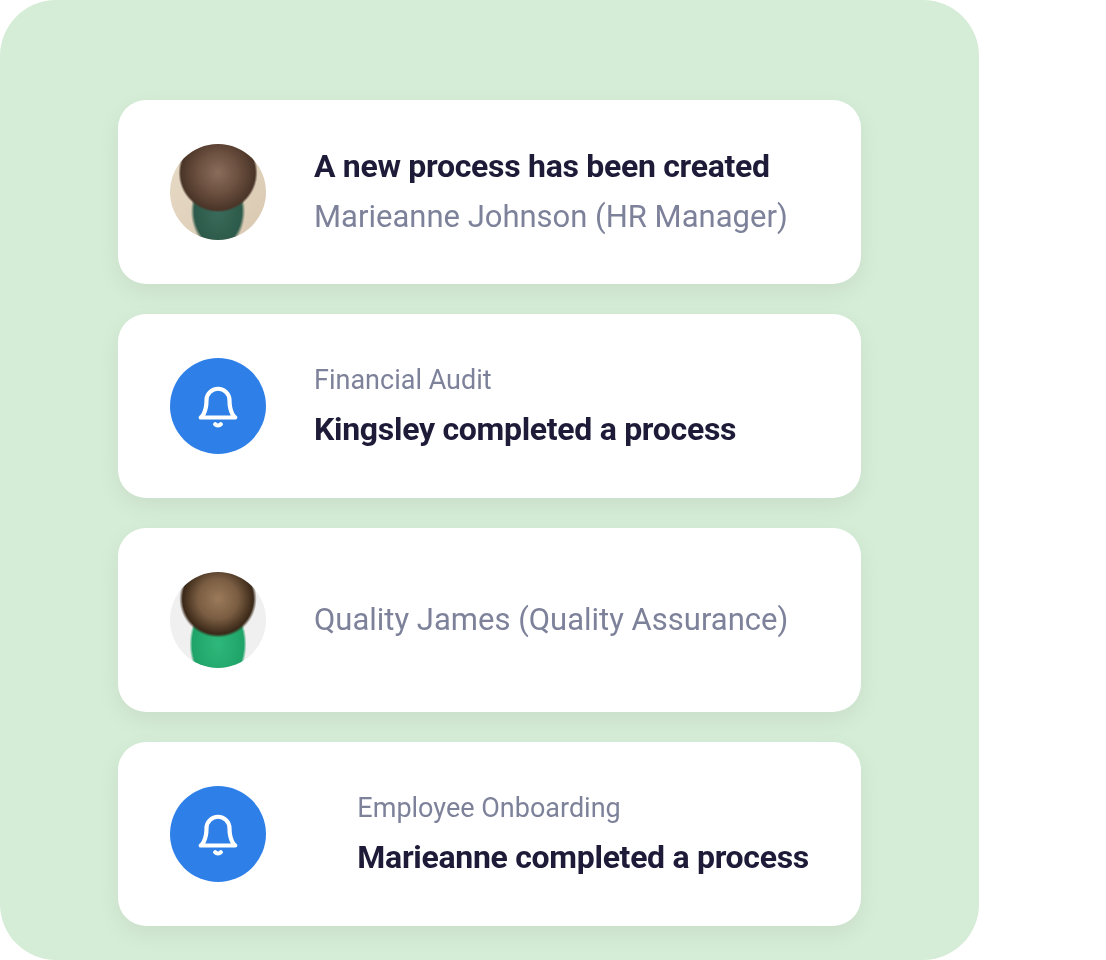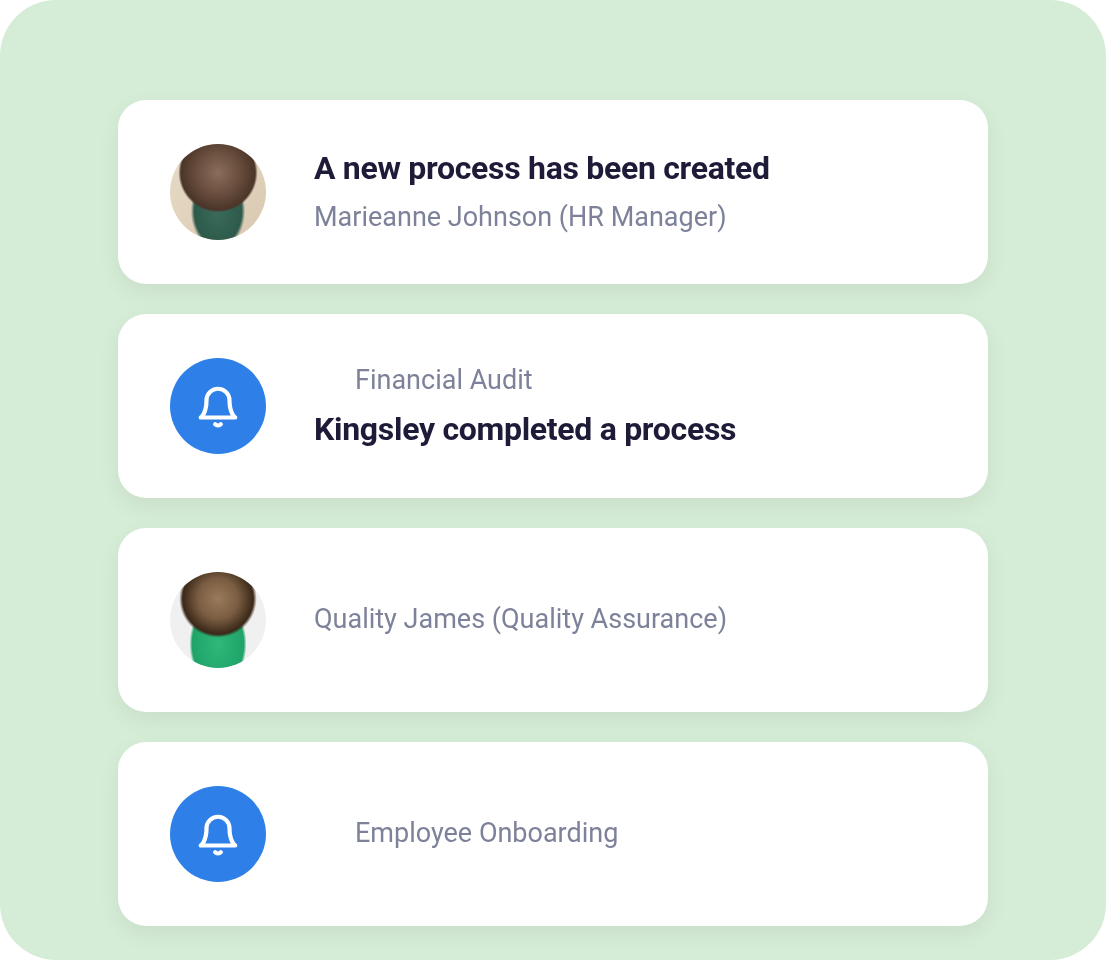--- a/index.html
+++ b/index.html
@@ -8,21 +8,21 @@
       padding: 0;
     }
     body {
       font-family: -apple-system, BlinkMacSystemFont, 'Segoe UI', Roboto, Helvetica, Arial, sans-serif;
       background: #fff;
       width: 1106px;
       height: 960px;
       overflow: hidden;
     }
     .container {
-      width: 1106px;
+      width: 979px;
       height: 960px;
       background: #d5ecd6;
       border-radius: 56px;
       padding-top: 100px;
       padding-left: 118px;
       padding-right: 118px;
       overflow: hidden;
     }
     .card {
       background: #ffffff;
@@ -89,34 +89,34 @@
       gap: 12px;
     }
     .title-text {
       font-size: 32px;
       font-weight: 700;
       color: #1e1b39;
       letter-spacing: -0.3px;
       line-height: 1.2;
     }
     .subtitle-text {
-      font-size: 27px;
+      font-size: 31px;
       font-weight: 400;
       color: #7d829a;
       line-height: 1.3;
     }
     .overline-text {
       font-size: 27px;
       font-weight: 400;
       color: #7d829a;
       line-height: 1.3;
-      margin-left: 41px;
     }
     .card-last {
       margin-bottom: 0;
+      justify-content: space-between;
     }
   </style>
 </head>
 <body>
 
 <div class="container">
 
   <div class="card">
     <div class="avatar avatar-person-1"></div>
     <div class="text-block">
@@ -147,16 +147,17 @@
 
   <div class="card card-last">
     <div class="bell-icon-wrap">
       <svg class="bell-svg" viewBox="0 0 24 26" fill="none" stroke="#ffffff" stroke-width="2.2" stroke-linecap="round" stroke-linejoin="round">
         <path d="M18 10a6 6 0 1 0-12 0c0 7-3 9-3 9h18s-3-2-3-9"></path>
         <path d="M13.5 22.5a2 2 0 0 1-3 0"></path>
       </svg>
     </div>
     <div class="text-block">
       <div class="overline-text">Employee Onboarding</div>
+      <div class="title-text">Marieanne completed a process</div>
     </div>
   </div>
 
 </div>
 
 </body></html>

